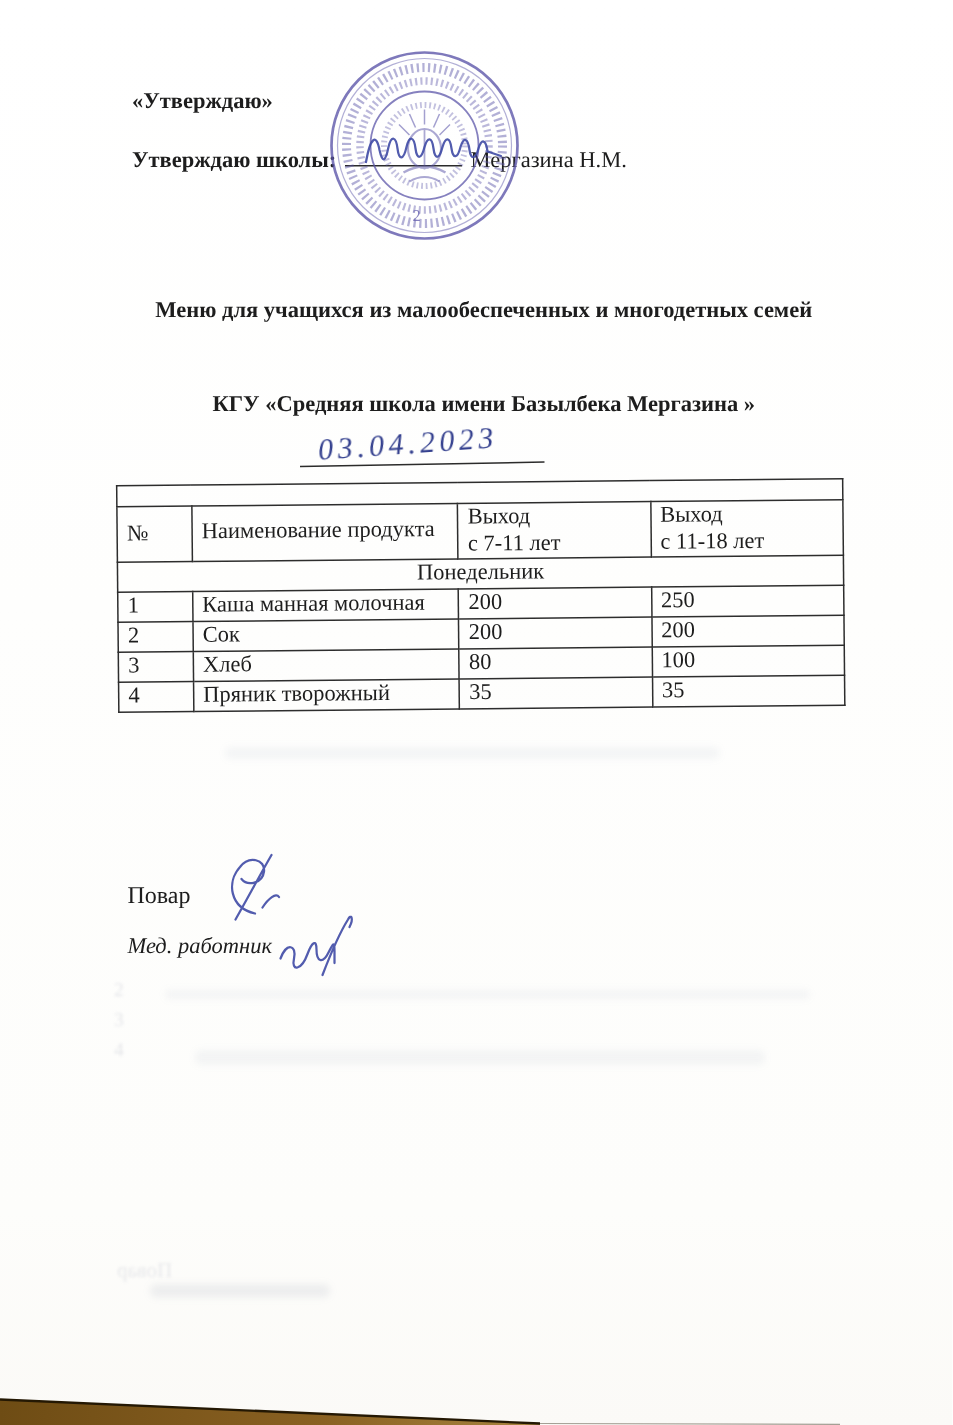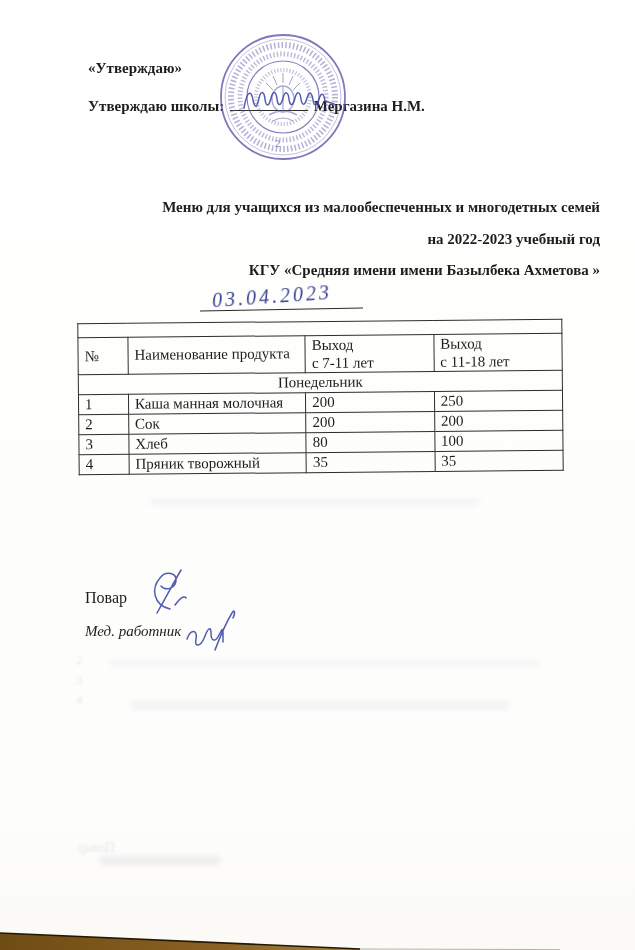--- a/index.html
+++ b/index.html
@@ -9,29 +9,29 @@
   .page {
     position:relative; width:635px; height:950px;
     background:linear-gradient(180deg,#ffffff 0%,#fdfdfb 85%,#fbfaf7 100%);
     overflow:hidden; color:#1d1d1d;
   }
 
   
   .approve { position:absolute; left:88px; top:60px; font-size:15px; font-weight:bold; }
   .director-row { position:absolute; left:88px; top:97px; font-size:15px; font-weight:bold; white-space:nowrap; }
   .sig-line { display:inline-block; width:78px; border-bottom:1.4px solid #2b2b2b; height:14px; margin:0 2px; }
-  .director-name { font-weight:bold; }
+  .director-name { font-weight:normal; }
 
   
   .stamp { position:absolute; left:217px; top:31px; width:132px; height:132px; z-index:2;
            filter:blur(.3px); opacity:.92; }
   .director-sig { position:absolute; left:240px; top:78px; width:100px; height:40px; z-index:3; }
 
   
-  .title-block { position:absolute; left:45px; width:555px; text-align:right; font-weight:bold; font-size:15px; }
+  .title-block { position:absolute; left:45px; width:555px; text-align:center; font-weight:bold; font-size:15px; }
   .t1 { top:199px; } .t2 { top:231px; } .t3 { top:262px; }
 
   
   .date-hand {
     position:absolute; left:212px; top:285px; z-index:3;
     font-style:italic; font-size:20px; letter-spacing:3px;
     color:#35418f; transform:rotate(-4deg); filter:blur(.2px);
   }
   .date-line { position:absolute; left:200px; top:309px; width:163px; border-bottom:1.5px solid #2b2b2b; transform:rotate(-1deg); }
 
@@ -112,22 +112,21 @@
   </svg>
 
   <svg class="director-sig" viewBox="0 0 100 40">
     <path d="M4,30 C7,13 11,11 13,22 C15,31 17,30 19,20 C21,12 24,13 25,21 C26,29 29,29 31,20
              C33,12 36,13 37,21 C38,29 41,28 43,20 C45,13 48,13 49,21 C50,29 53,28 55,20
              C57,13 60,13 61,21 C62,28 65,28 67,20 C69,13 72,14 73,22 C74,29 77,28 79,21
              C81,14 84,15 85,23 L94,26" fill="none" stroke="#3f4aa5" stroke-width="1.5" stroke-linecap="round" opacity=".9"></path>
   </svg>
 
   <div class="title-block t1">Меню для учащихся из малообеспеченных и многодетных семей</div>
-  <div class="title-block t2">на 2022-2023 учебный год</div>
-  <div class="title-block t3">КГУ «Средняя имени имени Базылбека Ахметова »</div>
+  <div class="title-block t3">КГУ «Средняя школа имени Базылбека Мергазина »</div>
 
   <div class="date-hand">03.04.2023</div>
   <div class="date-line"></div>
 
   <table class="menu-table">
     <tbody>
       <tr class="toprow">
         <td colspan="4"></td>
       </tr>
       <tr class="headrow">

